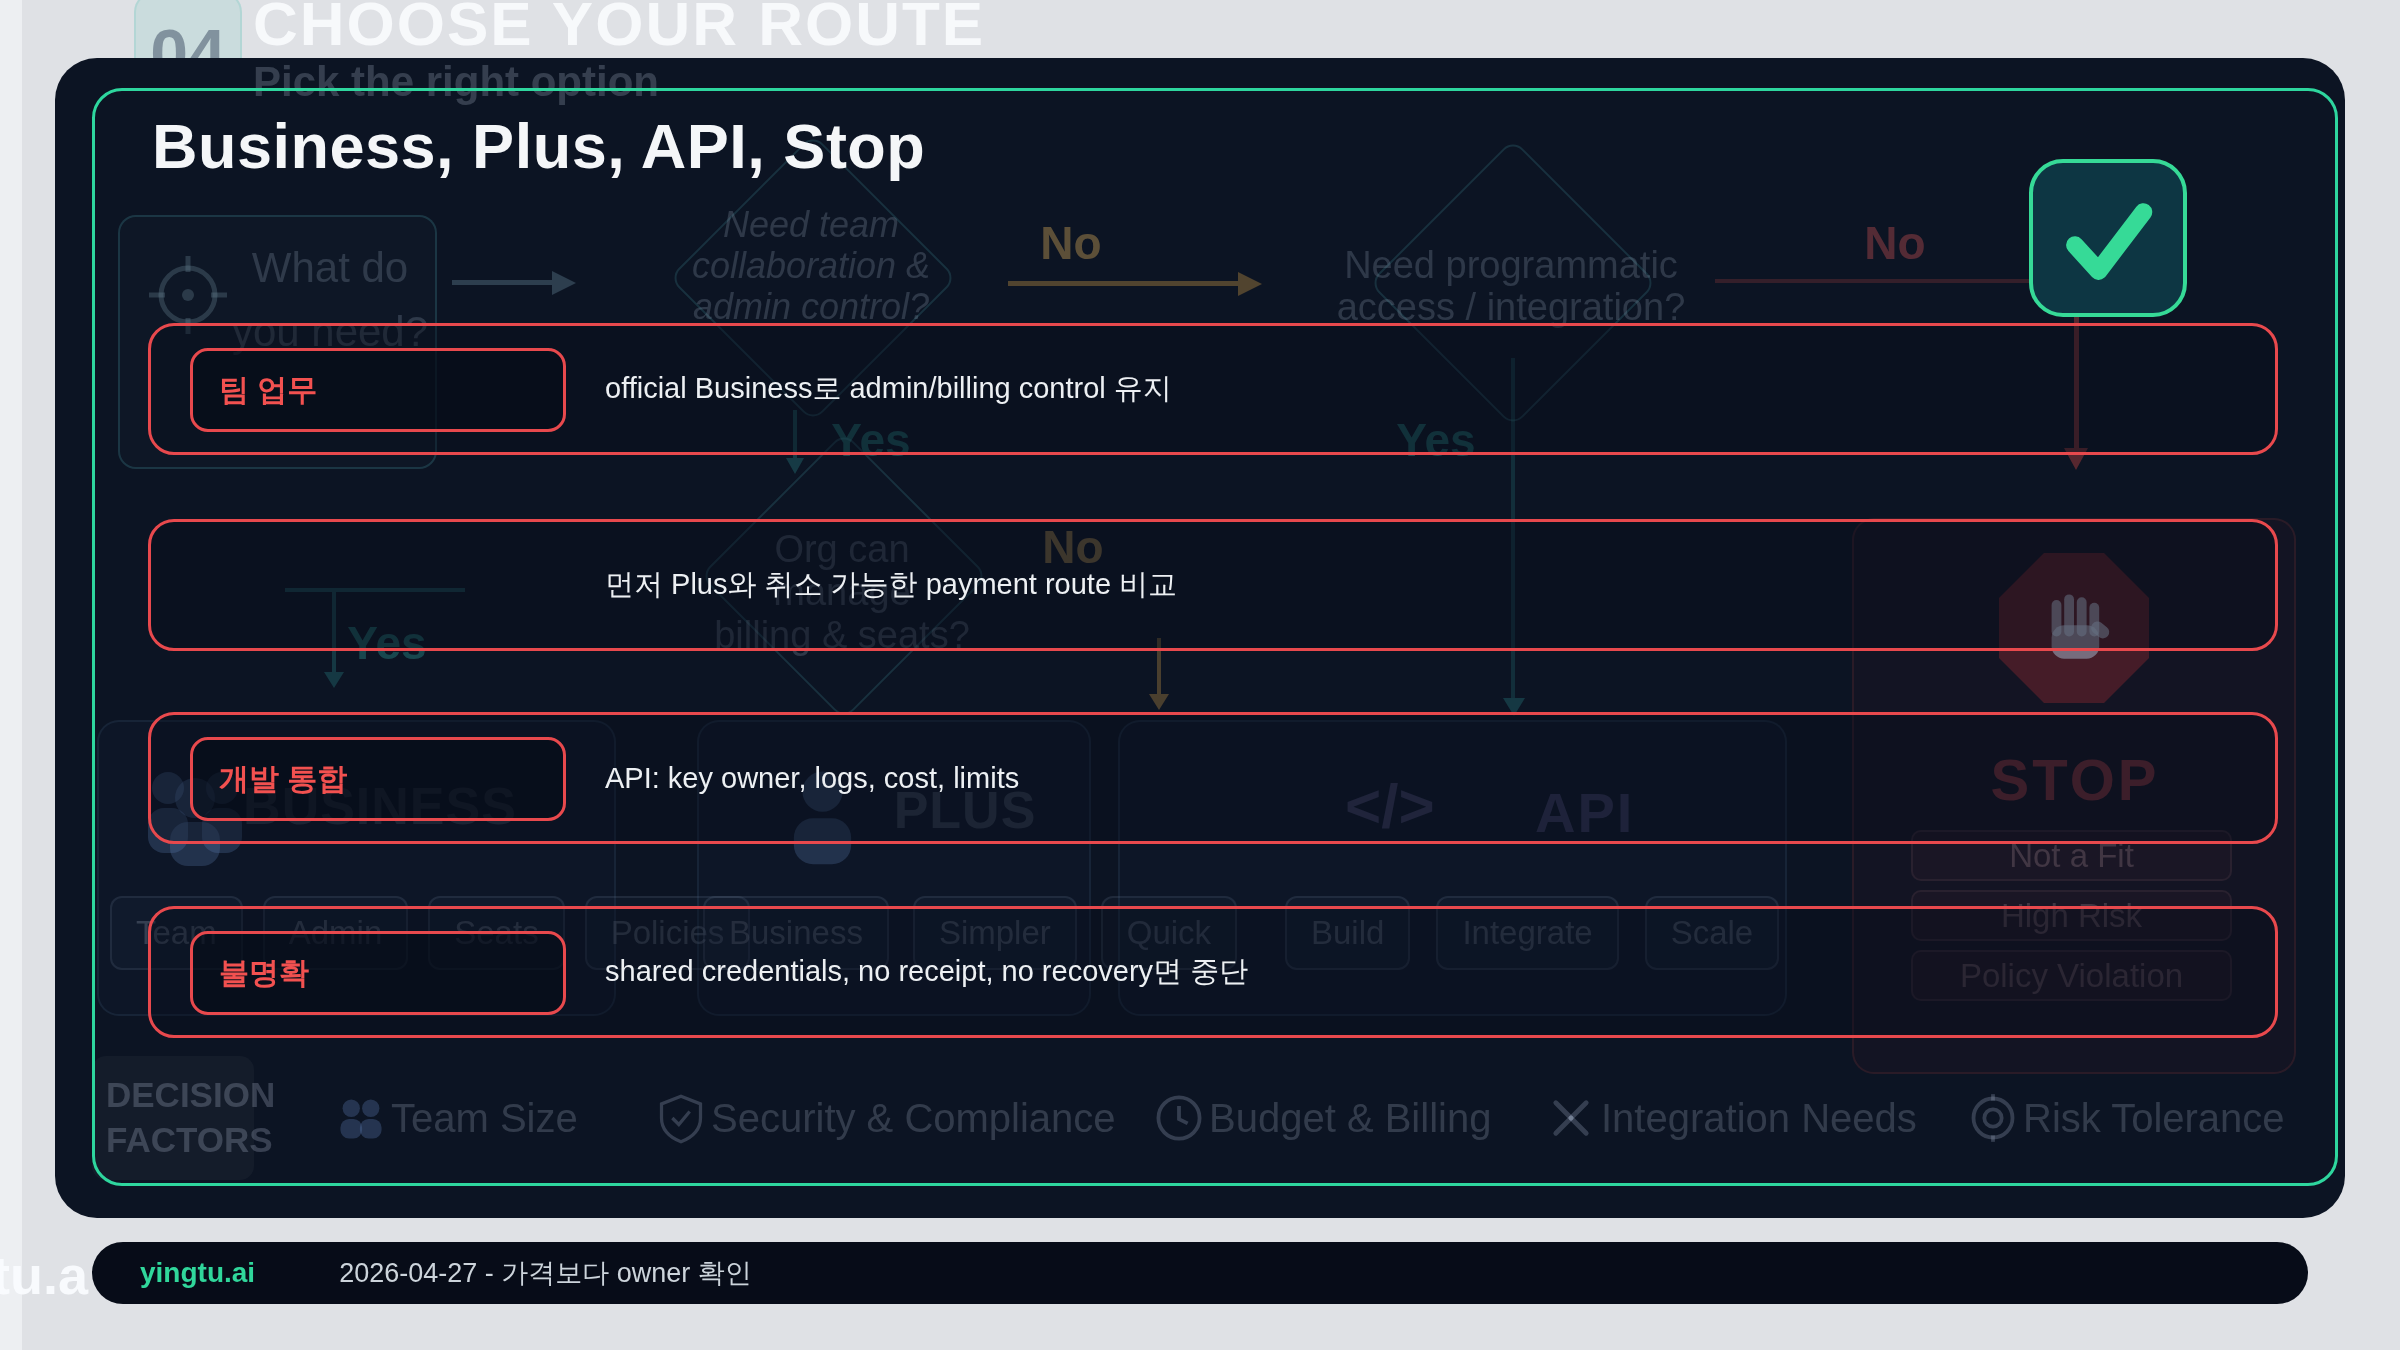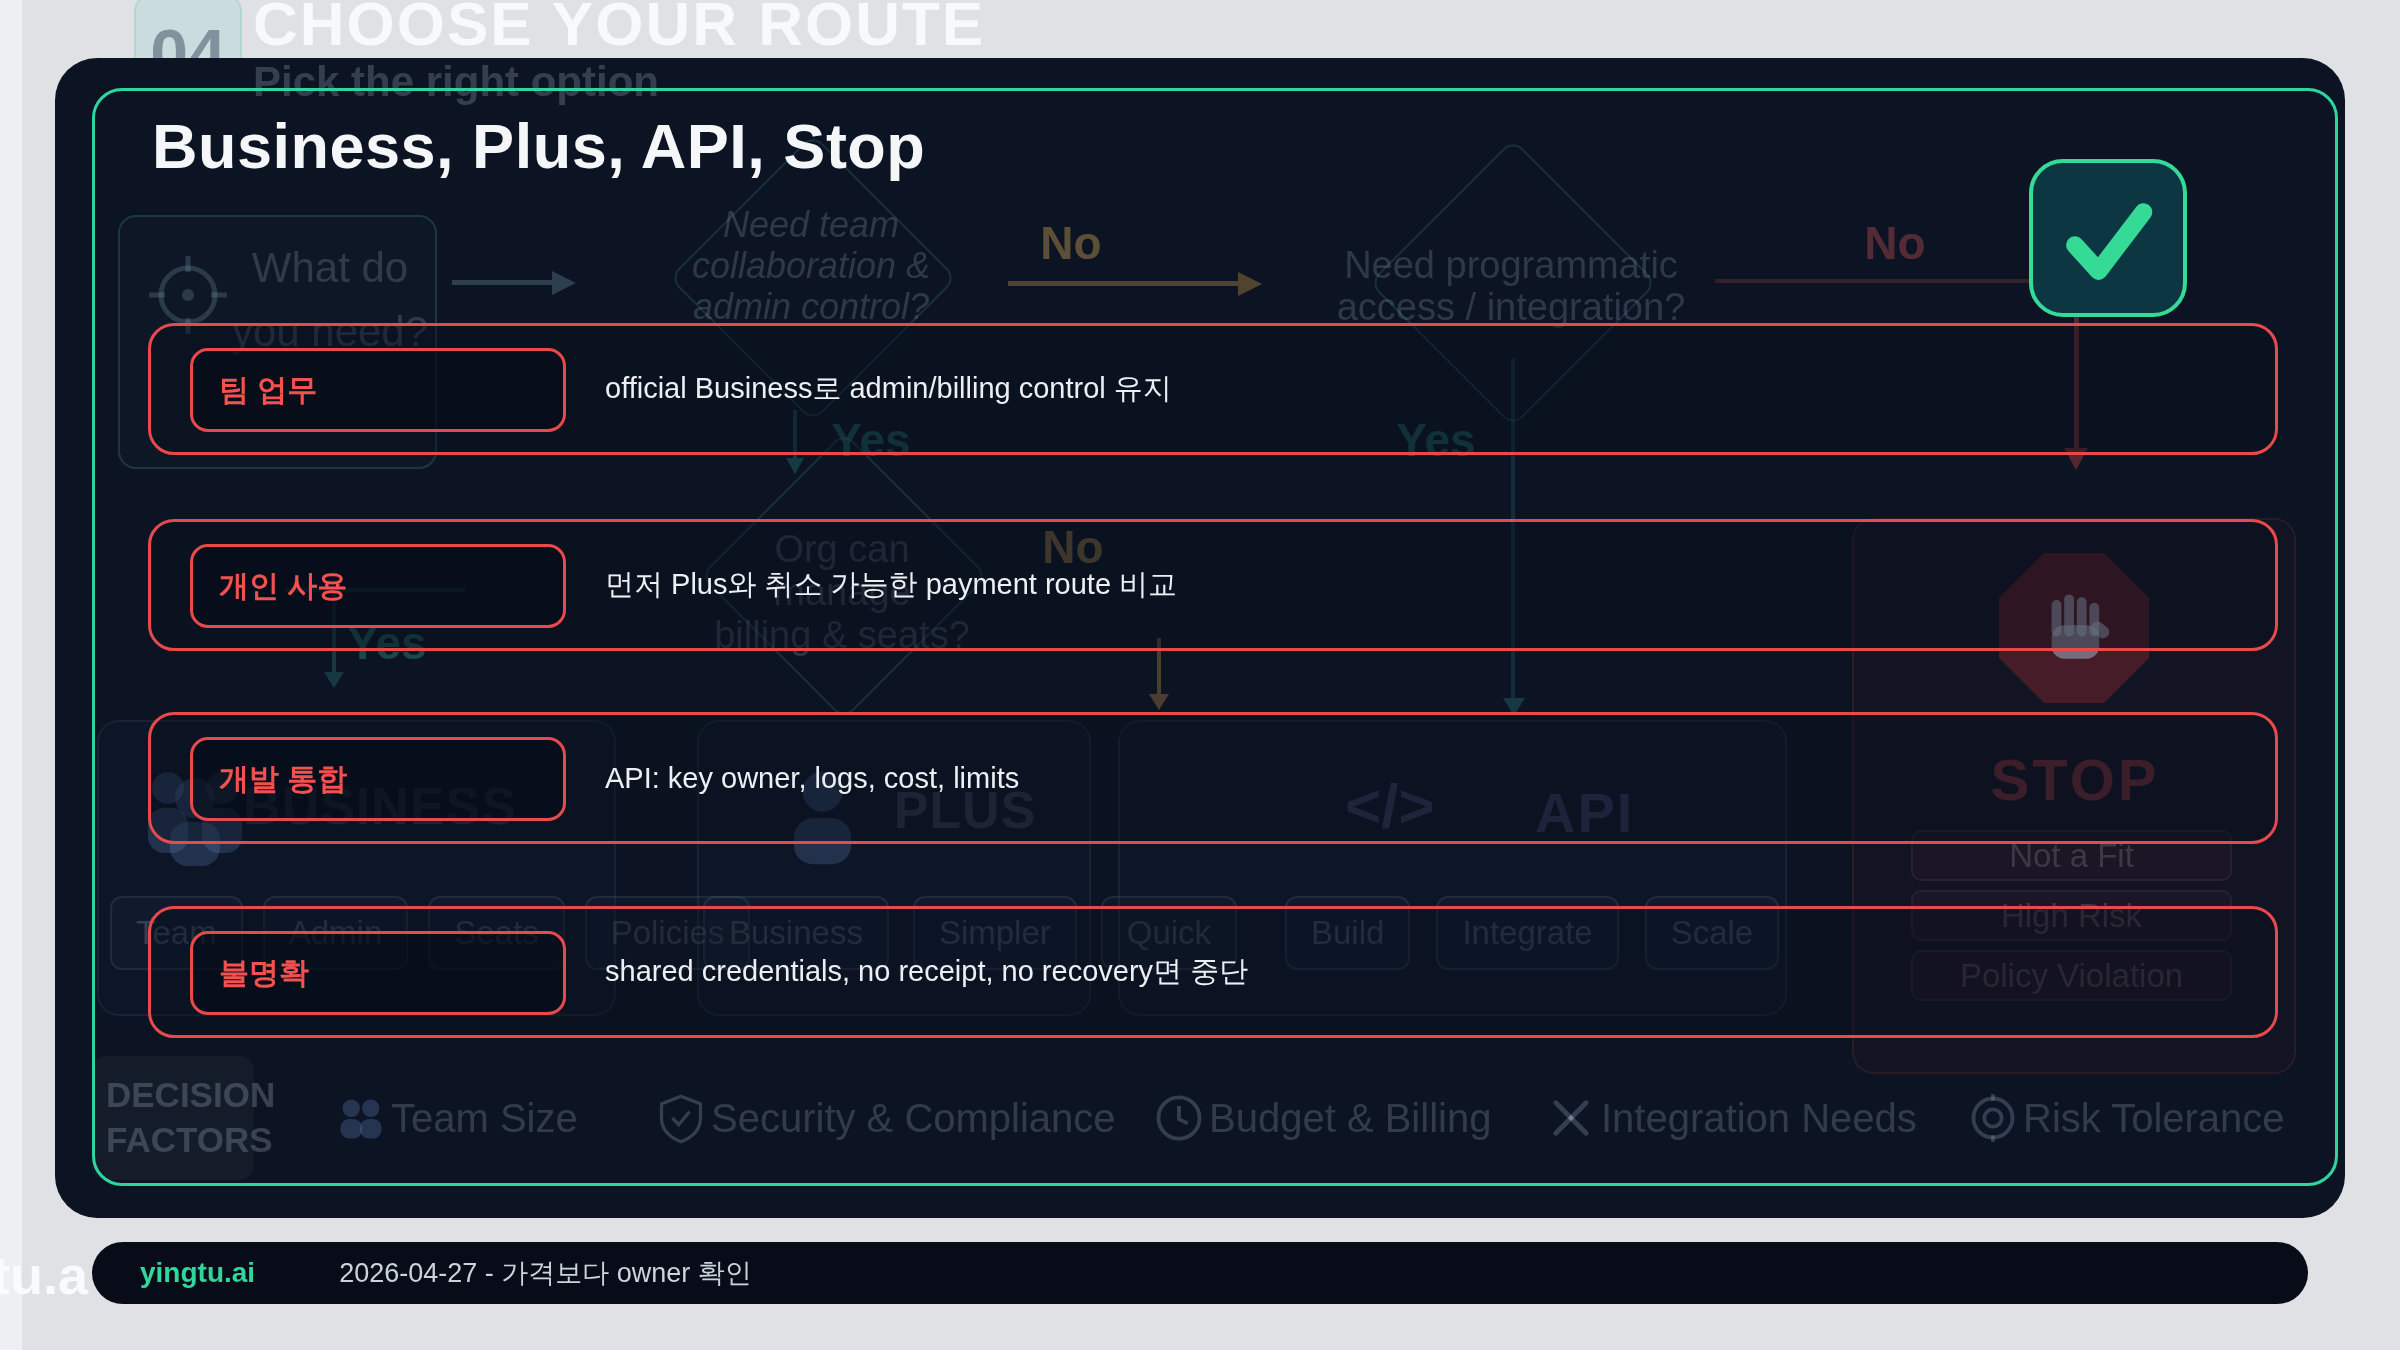--- a/index.html
+++ b/index.html
@@ -241,23 +241,20 @@
       <span class="factor-label">Risk Tolerance</span>
     </div>
 
     <div class="row" style="top:265px;">
       <div class="row-label">
           <span>팀 업무</span>
         </div>
       <div class="row-desc">official Business로 admin/billing control 유지</div>
     </div>
     <div class="row" style="top:461px;">
-      <div class="row-label">
-          <span>개인 사용</span>
-        </div>
       <div class="row-desc">먼저 Plus와 취소 가능한 payment route 비교</div>
     </div>
     <div class="row" style="top:654px;">
       <div class="row-label">
           <span>개발 통합</span>
         </div>
       <div class="row-desc">API: key owner, logs, cost, limits</div>
     </div>
     <div class="row" style="top:848px;">
       <div class="row-label">

